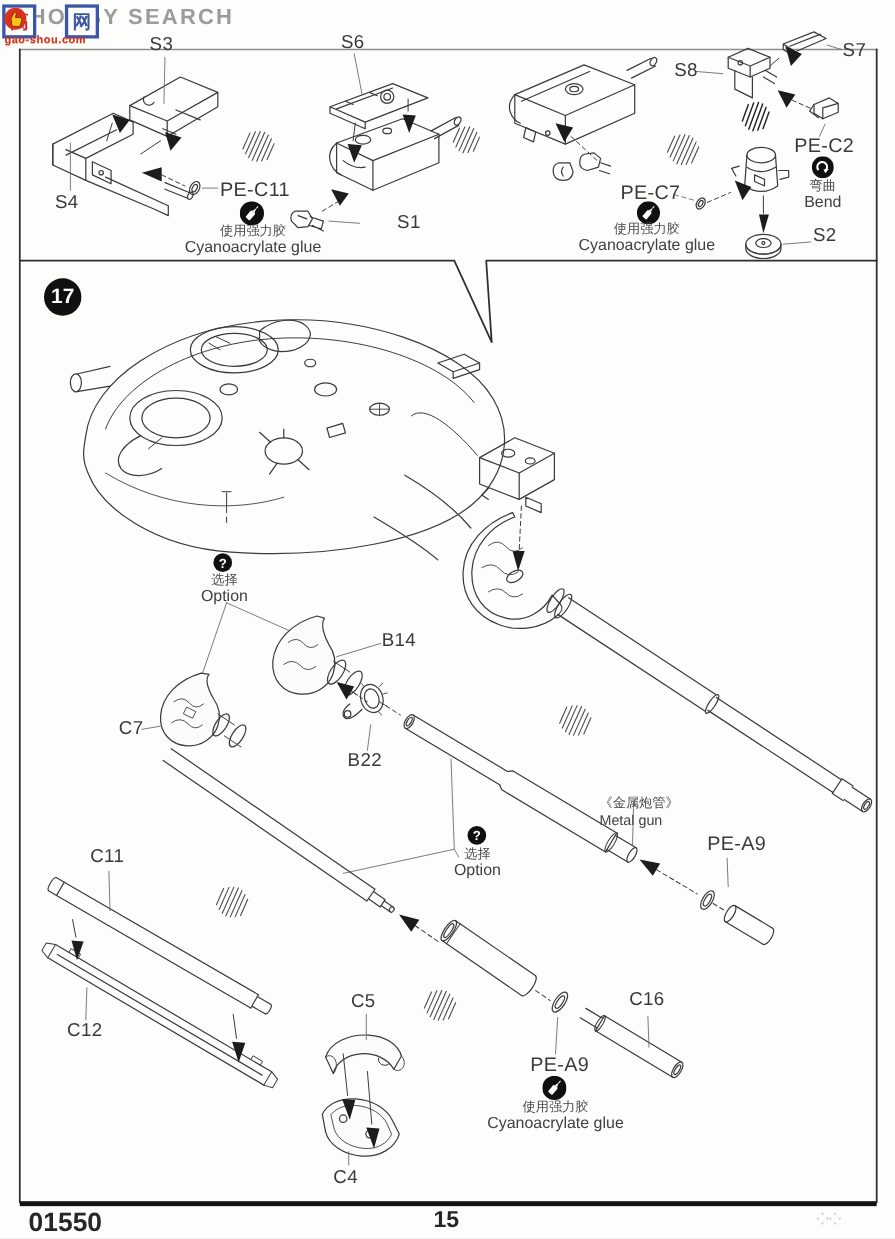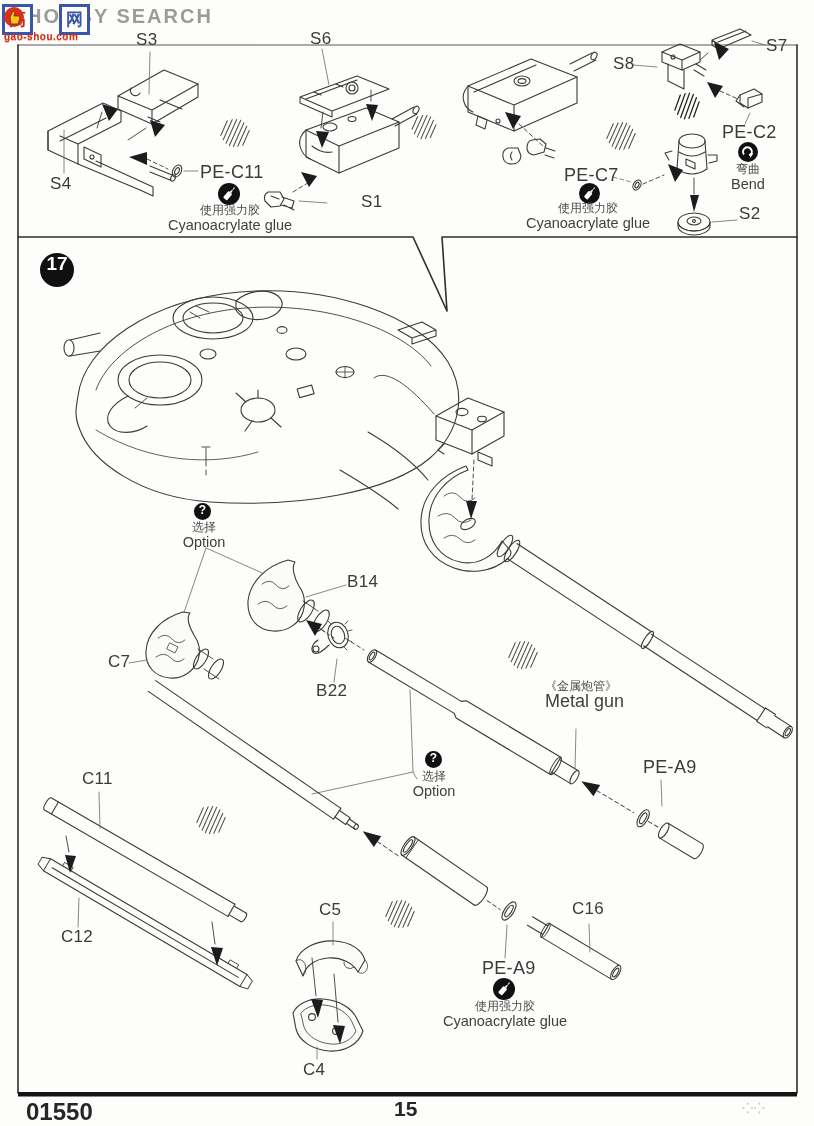--- a/index.html
+++ b/index.html
@@ -5,21 +5,21 @@
   html,body{margin:0;padding:0;background:#e8e8e6;}
   #page{position:relative;width:814px;height:1126px;background:#fdfdfb;overflow:hidden;
         font-family:"Liberation Sans", sans-serif;color:#303030;}
   .abs{position:absolute;}
   .lbl{position:absolute;font-size:17px;color:#3a3a3a;white-space:nowrap;letter-spacing:.3px;}
   .lbl.big{font-size:18px;}
   .note{position:absolute;text-align:center;white-space:nowrap;}
   .note .zh{display:block;font-size:12px;color:#4a4a4a;line-height:13px;}
   .note .en{display:block;font-size:14.5px;color:#3f3f3f;line-height:17px;}
   .badge{position:absolute;background:#101010;border-radius:50%;color:#fff;
-         display:flex;justify-content:center;font-weight:bold;}
+         display:flex;align-items:center;justify-content:center;font-weight:bold;}
   .step{width:34px;height:34px;font-size:19px;}
   .qicon{width:17px;height:17px;font-size:12px;}
   .wm-brand{position:absolute;left:27px;top:5px;font-size:20px;font-weight:bold;
             color:#9b9b9b;letter-spacing:2px;white-space:nowrap;}
   .wm-logo{position:absolute;left:2px;top:4px;display:flex;align-items:center;gap:1px;}
   .wm-box{width:25px;height:25px;border:3px solid #3a57a7;background:#fdfdfb;display:flex;
           align-items:center;justify-content:center;font-size:17px;font-weight:bold;}
   .wm-red{color:#cc2020;}
   .wm-blue{color:#3a57a7;}
   .wm-site{position:absolute;left:4px;top:31px;font-size:10px;font-weight:bold;color:#d03018;
@@ -473,23 +473,23 @@
   </div>
   <div class="note" style="left:163px;top:521px;width:82px;">
     <span class="zh">选择</span>
     <span class="en">Option</span>
   </div>
 
   <div class="lbl" style="left:108px;top:652px;">C7</div>
   <div class="lbl" style="left:347px;top:572px;">B14</div>
   <div class="lbl" style="left:316px;top:681px;">B22</div>
 
-  <div class="abs" style="left:545px;top:680px;">
+  <div class="abs" style="left:545px;top:724px;">
     <span style="display:block;font-size:12px;color:#4a4a4a;line-height:13px;">《金属炮管》</span>
-    <span style="display:block;font-size:18px;color:#3f3f3f;line-height:17px;text-align:right;">Metal gun</span>
+    <span style="display:block;font-size:13px;color:#3f3f3f;line-height:17px;">Metal gun</span>
   </div>
 
   <div class="badge qicon abs" style="left:425px;top:751px;">
     <span>?</span>
   </div>
   <div class="note" style="left:393px;top:770px;width:82px;">
     <span class="zh">选择</span>
     <span class="en">Option</span>
   </div>
 

